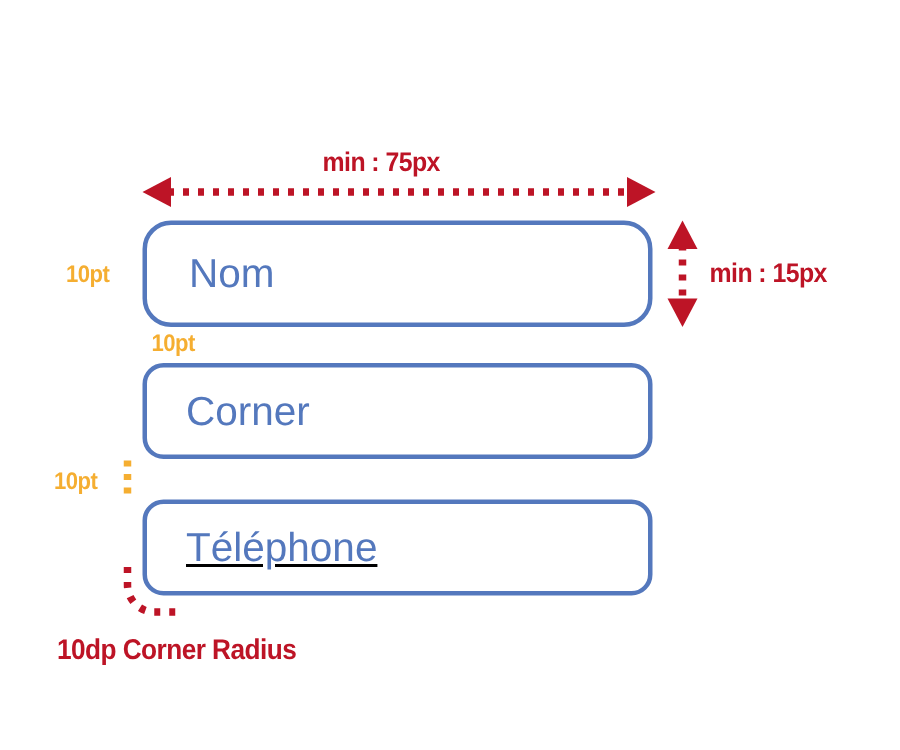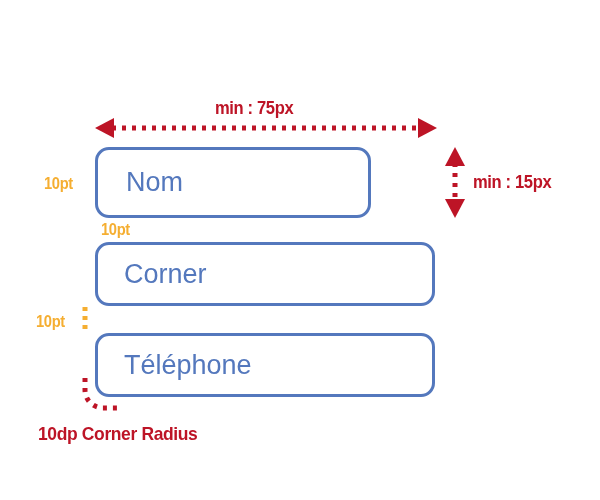--- a/index.html
+++ b/index.html
@@ -38,23 +38,23 @@
   }
   .field-label {
     font-family: "Liberation Sans", sans-serif;
     font-size: 27px;
     color: #5478bd;
     letter-spacing: 0px;
     padding-left: 26px;
     line-height: 1;
     white-space: nowrap;
   }
-  #field-nom   { left: 95px;  top: 147px; width: 276px; height: 71px; }
+  #field-nom   { left: 95px;  top: 147px; width: 340px; height: 71px; border-radius: 19px; }
   #field-email { left: 95px;  top: 242px; width: 340px; height: 64px; }
-  #field-tel   { left: 95px;  top: 333px; width: 340px; height: 64px; }
+  #field-tel   { left: 95px;  top: 333px; width: 340px; height: 64px; text-decoration: underline; }
   #field-nom .field-label { padding-left: 28px; }
 
   
   .ann {
     position: absolute;
     white-space: nowrap;
     line-height: 1;
     font-family: "Liberation Sans", sans-serif;
     font-weight: bold;
   }

